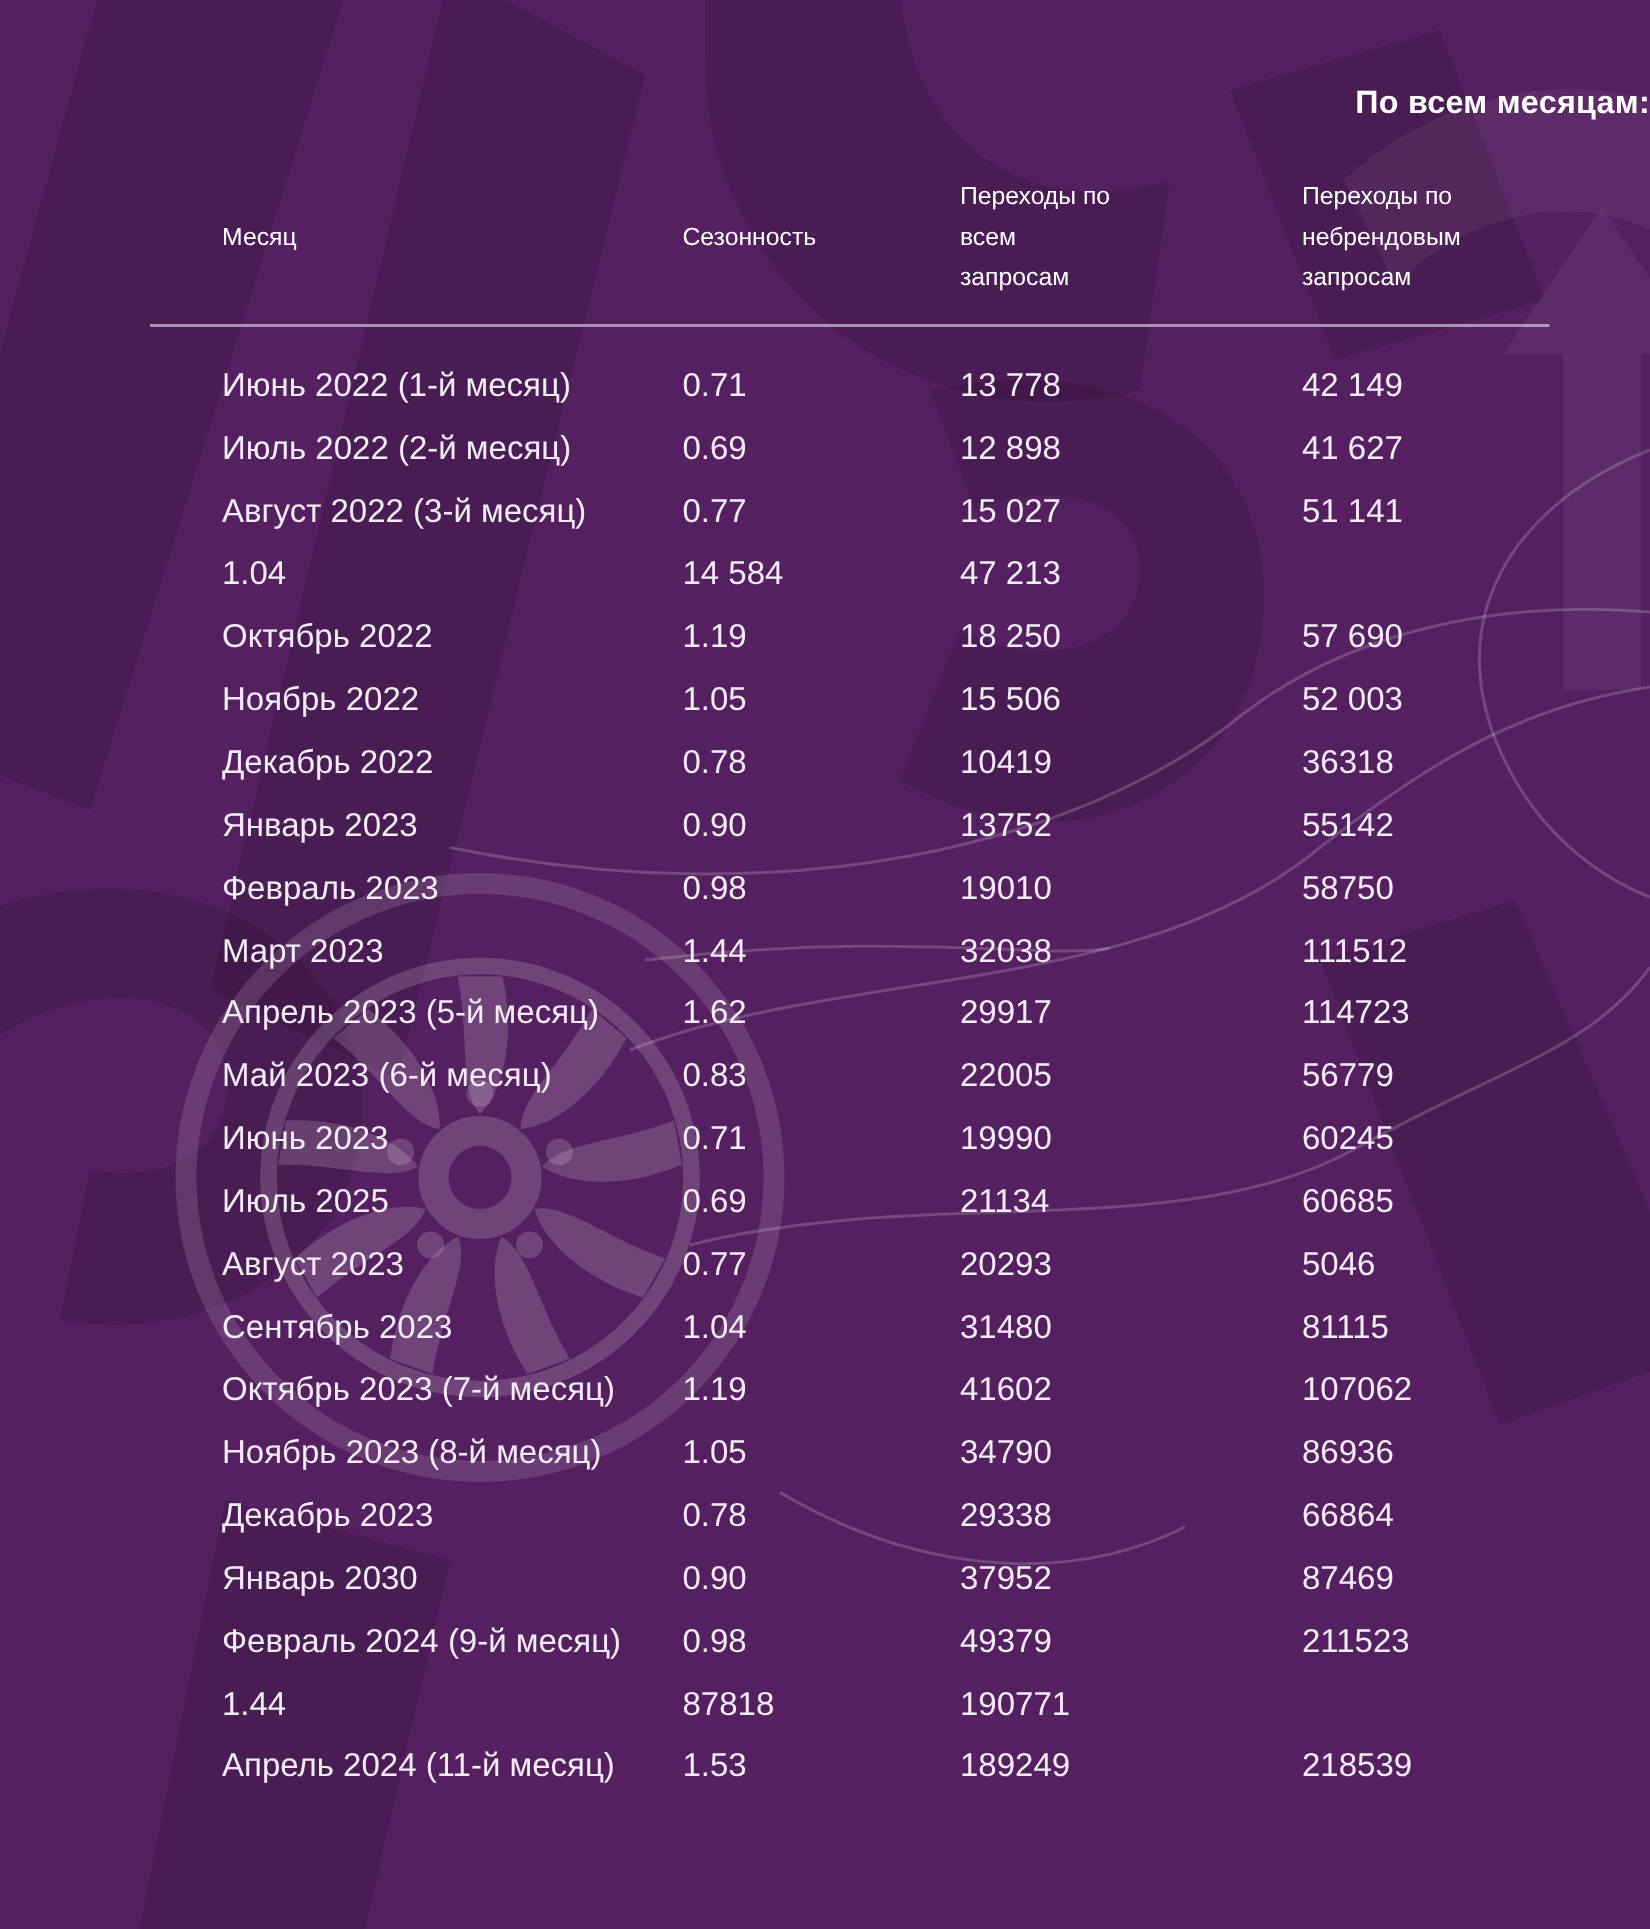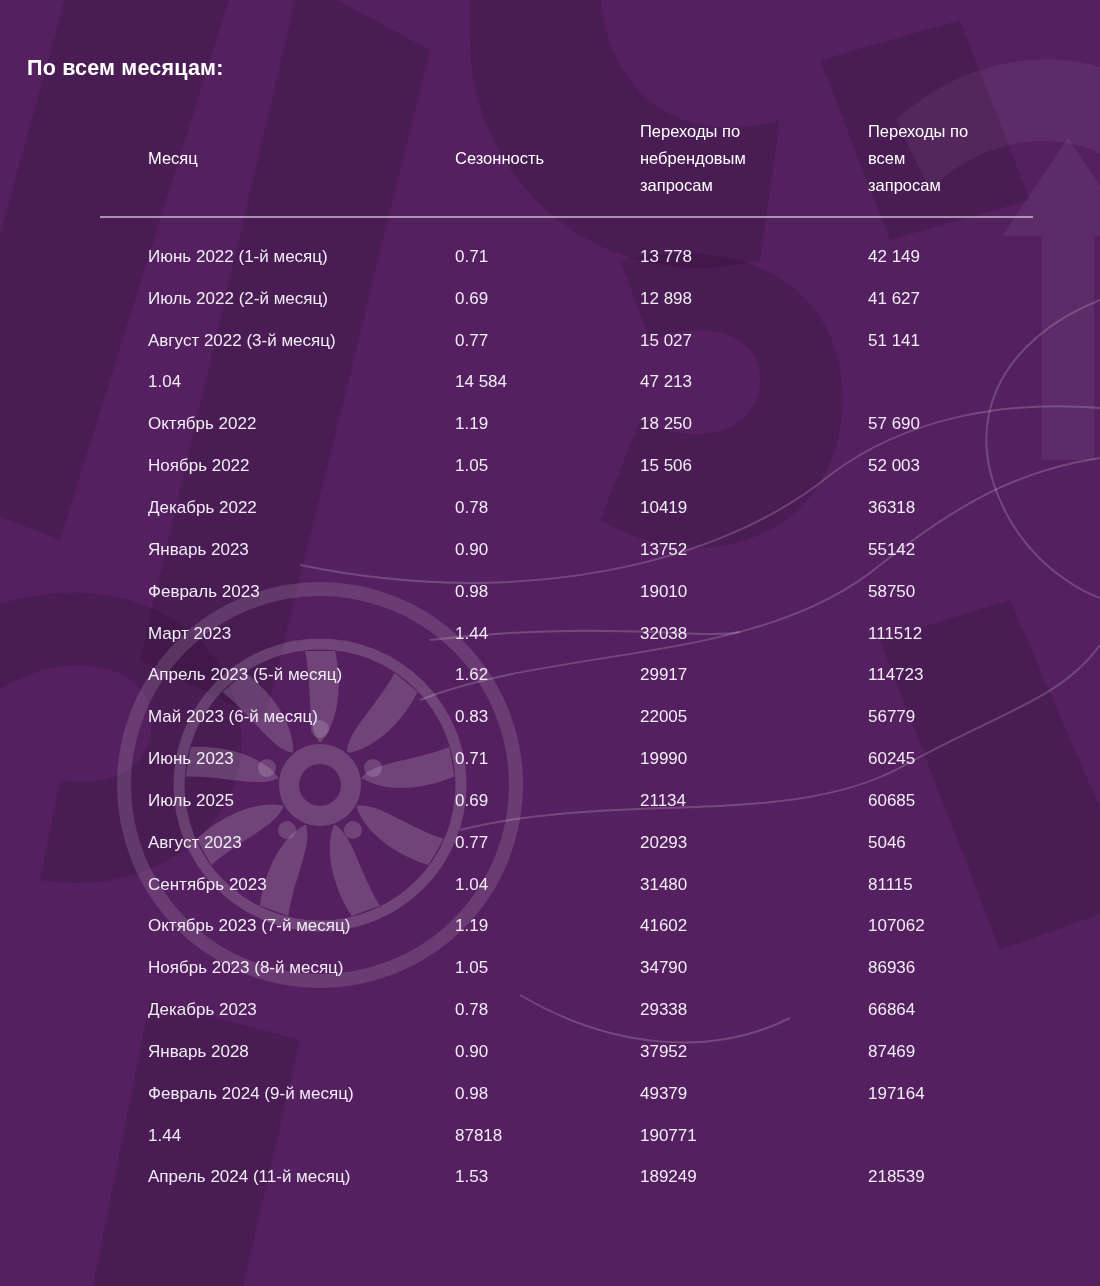--- a/index.html
+++ b/index.html
@@ -9,21 +9,21 @@
     background:#552060;
     position:relative;
     overflow:hidden;
   }
   .page{position:absolute;inset:0;width:1100px;height:1286px;overflow:hidden;}
   .bg-art{position:absolute;inset:0;z-index:0;pointer-events:none;}
   .content{position:absolute;inset:0;z-index:1;}
 
   .title{
     position:absolute;top:56px;left:0;width:1100px;
-    text-align:left;text-indent:27px;
+    text-align:right;text-indent:27px;
     font-size:21.5px;font-weight:bold;color:#ffffff;
     letter-spacing:.2px;
   }
 
   .thead{
     position:absolute;left:148px;top:117px;width:852px;height:82px;
     display:grid;grid-template-columns:307px 185px 228px 1fr;
     align-items:center;
     color:#ffffff;font-size:16.5px;line-height:27px;
   }
@@ -34,21 +34,21 @@
     position:absolute;left:100px;top:216px;width:933px;height:2px;
     background:rgba(255,255,255,0.52);
   }
 
   .tbody{
     position:absolute;left:148px;top:236px;width:852px;
   }
   .trow{
     display:grid;grid-template-columns:307px 185px 228px 1fr;
     height:41.85px;align-items:center;
-    color:#f1ecf5;font-size:17px;white-space:nowrap;
+    color:#f1ecf5;font-size:22px;white-space:nowrap;
   }
 </style>
 </head>
 <body>
 
 <div class="page">
 
   <svg class="bg-art" width="1100" height="1286" viewBox="0 0 1100 1286" xmlns="http://www.w3.org/2000/svg">
 
     <g fill="rgba(0,0,0,0.12)">
@@ -108,24 +108,24 @@
     <div class="title">По всем месяцам:</div>
 
     <div class="thead">
       <div>
         <span>Месяц</span>
       </div>
       <div>
         <span>Сезонность</span>
       </div>
       <div>
+        <span class="h4wrap">Переходы по всем запросам</span>
+      </div>
+      <div>
         <span class="h3wrap">Переходы по небрендовым запросам</span>
-      </div>
-      <div>
-        <span class="h4wrap">Переходы по всем запросам</span>
       </div>
     </div>
 
     <div class="divider"></div>
 
     <div class="tbody">
         <div class="trow">
         <div>Июнь 2022 (1-й месяц)</div>
         <div>0.71</div>
         <div>13 778</div>
@@ -232,30 +232,30 @@
         <div>34790</div>
         <div>86936</div>
       </div>
         <div class="trow">
         <div>Декабрь 2023</div>
         <div>0.78</div>
         <div>29338</div>
         <div>66864</div>
       </div>
         <div class="trow">
-        <div>Январь 2028</div>
+        <div>Январь 2030</div>
         <div>0.90</div>
         <div>37952</div>
         <div>87469</div>
       </div>
         <div class="trow">
         <div>Февраль 2024 (9-й месяц)</div>
         <div>0.98</div>
         <div>49379</div>
-        <div>197164</div>
+        <div>211523</div>
       </div>
         <div class="trow">
         <div>1.44</div>
         <div>87818</div>
         <div>190771</div>
       </div>
         <div class="trow">
         <div>Апрель 2024 (11-й месяц)</div>
         <div>1.53</div>
         <div>189249</div>

